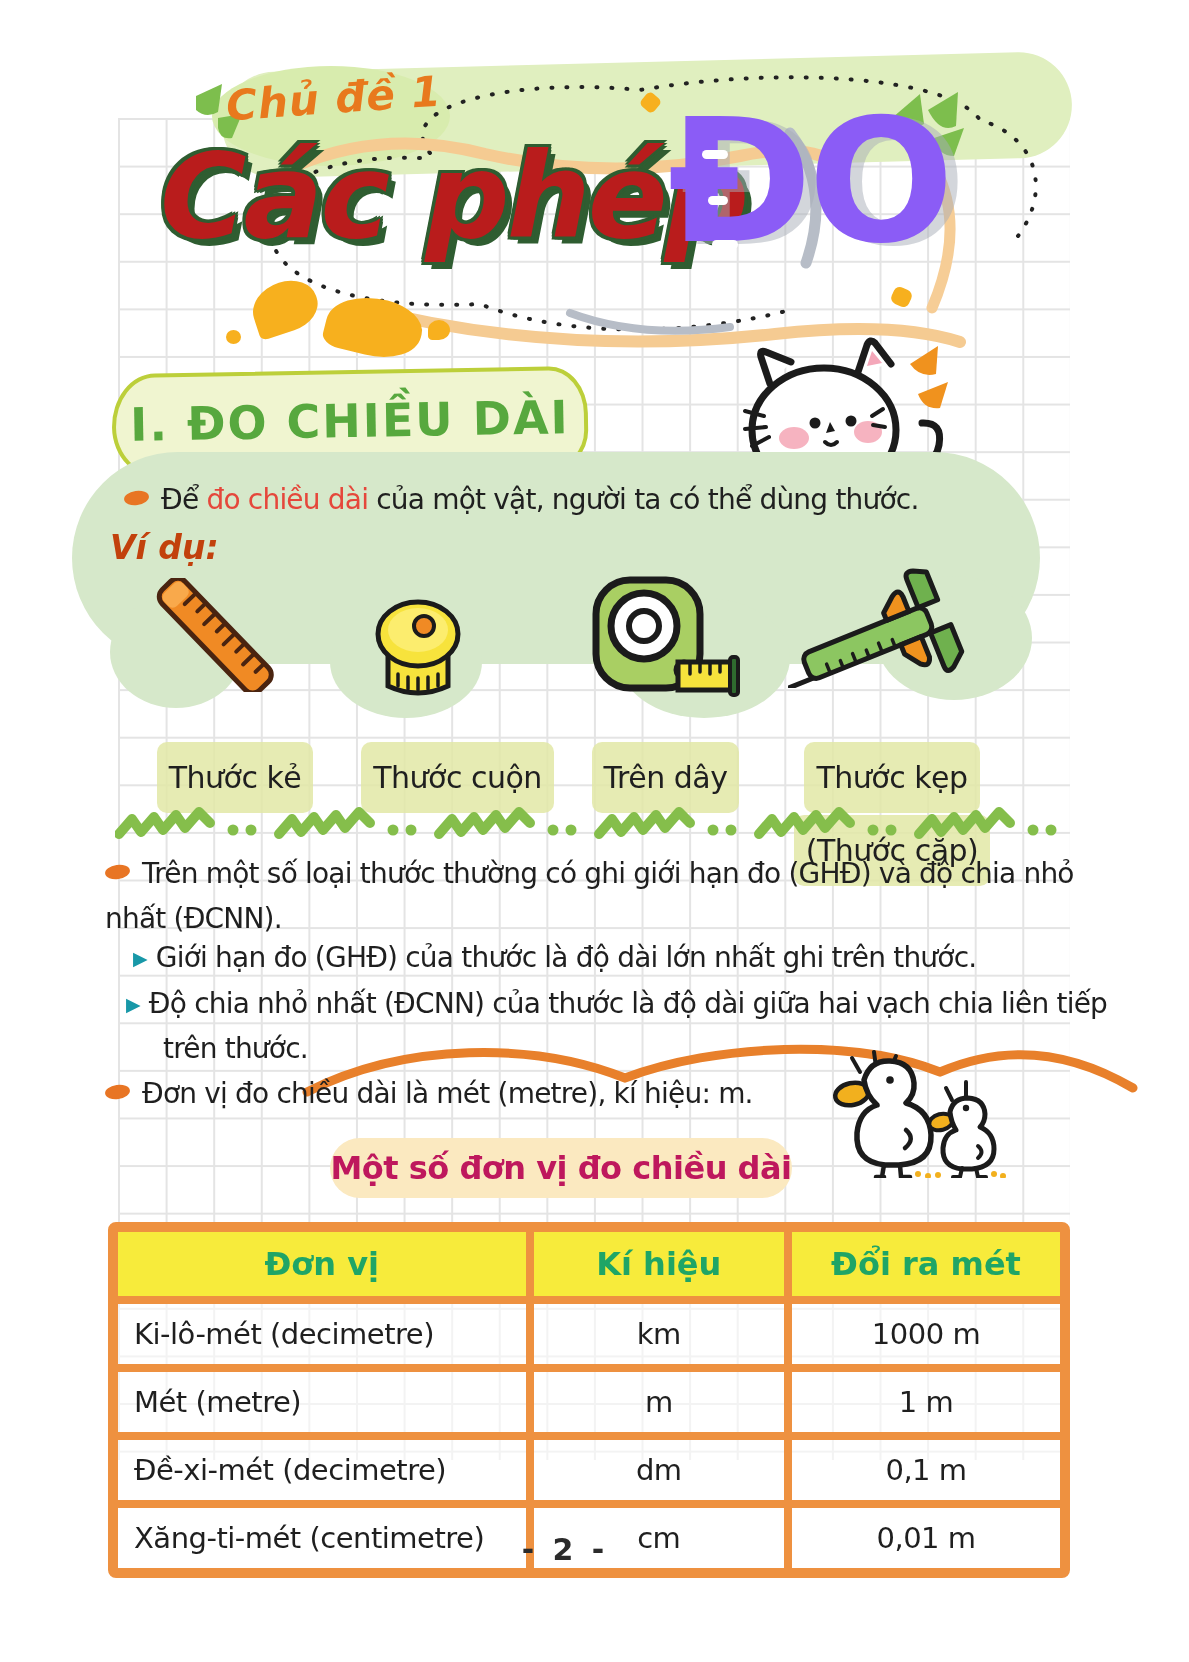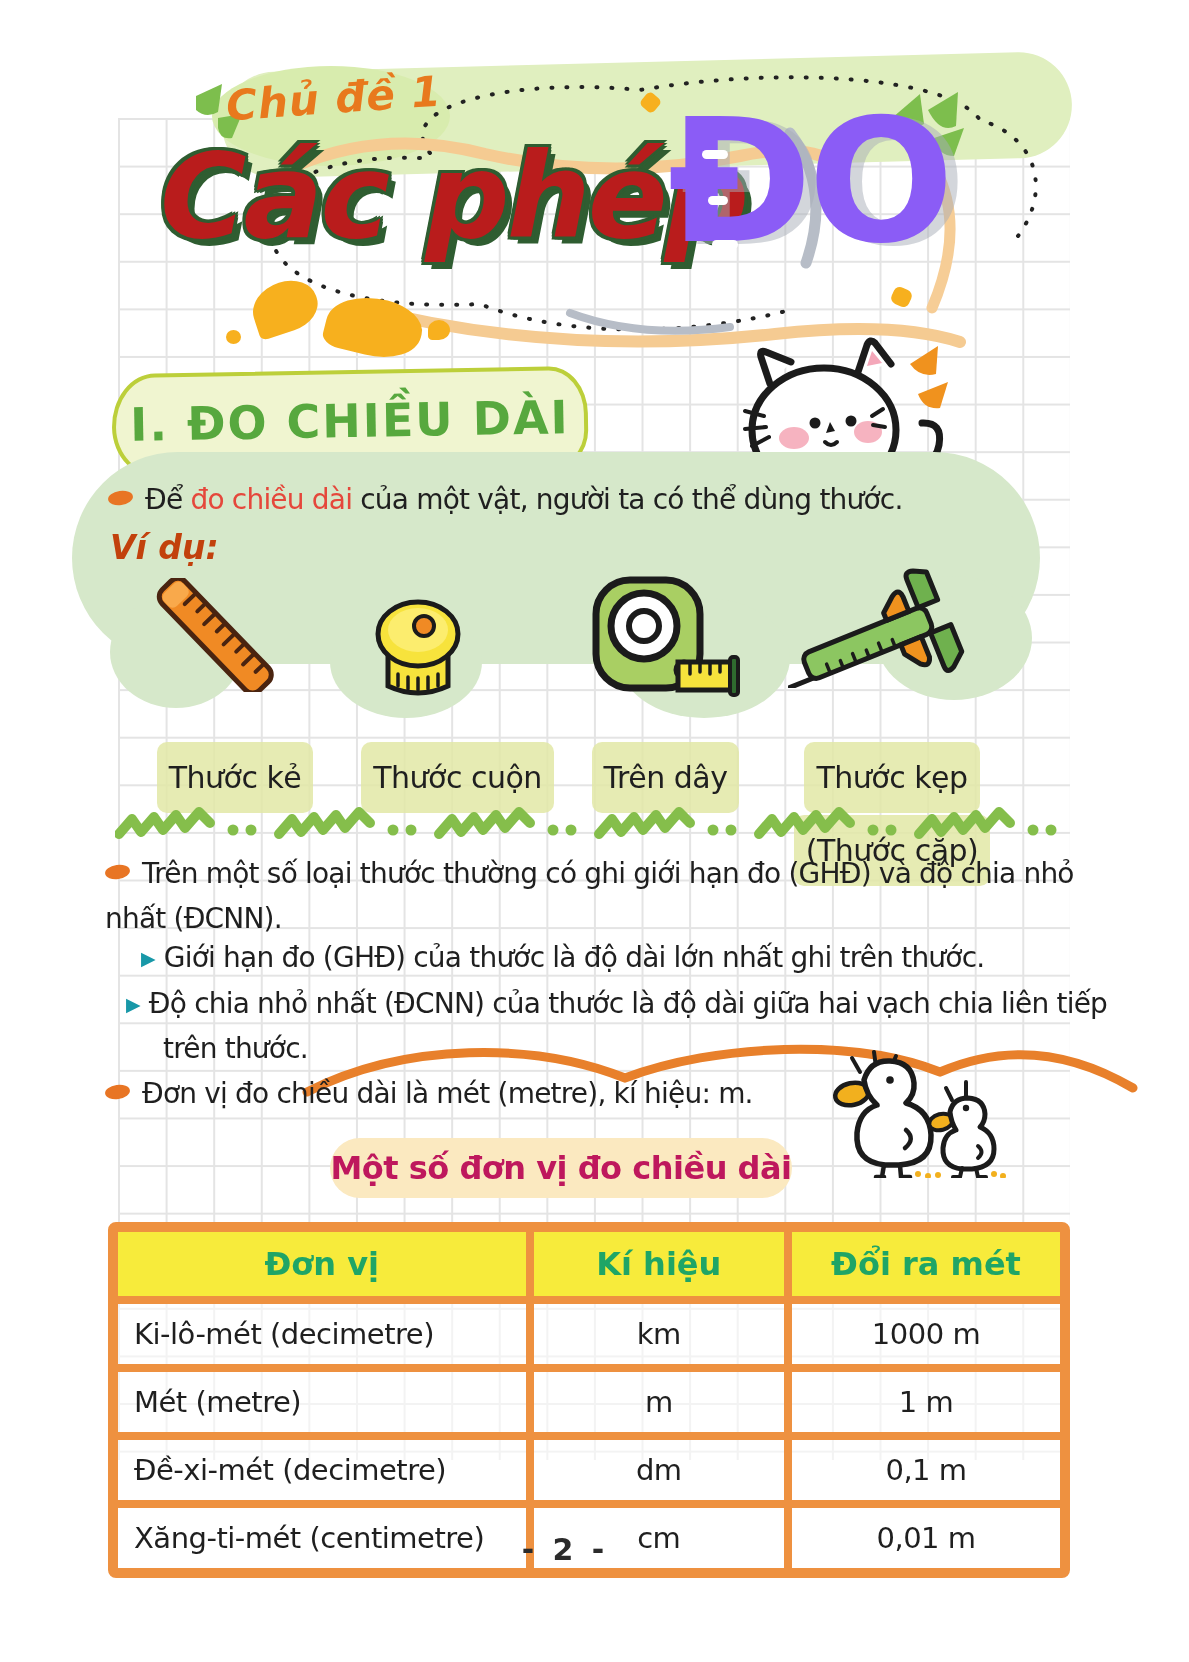--- a/index.html
+++ b/index.html
@@ -120,21 +120,21 @@
     <path d="M52,86 l-19,-5 M54,97 l-21,2 M57,107 l-17,9" stroke="#1b1b1b" stroke-width="4" stroke-linecap="round"></path>
     <path d="M88,136 q-7,13 6,15 M120,140 q-5,13 9,13" fill="none" stroke="#1b1b1b" stroke-width="6" stroke-linecap="round"></path>
   </svg>
 
   <div class="abs sage" style="left:72px;top:452px;width:968px;height:212px;border-radius:110px;"></div>
   <div class="abs sage" style="left:110px;top:596px;width:132px;height:112px;border-radius:50%;"></div>
   <div class="abs sage" style="left:330px;top:606px;width:152px;height:112px;border-radius:50%;"></div>
   <div class="abs sage" style="left:618px;top:598px;width:172px;height:120px;border-radius:50%;"></div>
   <div class="abs sage" style="left:876px;top:576px;width:156px;height:124px;border-radius:50%;"></div>
 
-  <div class="abs para" style="left:108px;top:478px;width:960px;">
+  <div class="abs para" style="left:124px;top:478px;width:960px;">
     <span class="oval"></span><span>Để </span><span class="red">đo chiều dài</span><span> của một vật, người ta có thể dùng thước.</span>
   </div>
   <div class="abs vidu" style="left:110px;top:528px;">Ví dụ:</div>
 
   <svg class="abs" style="left:156px;top:578px;" width="120" height="114" viewBox="0 0 120 114">
     <g transform="rotate(46 60 57)">
       <rect x="-10" y="42" width="140" height="32" rx="10" fill="#f08a24" stroke="#4a2410" stroke-width="5"></rect>
       <rect x="-6" y="45" width="18" height="26" rx="6" fill="#f9a94b"></rect>
       <g stroke="#4a2410" stroke-width="4" stroke-linecap="round">
         <line x1="16" y1="44" x2="16" y2="58"></line>
@@ -223,21 +223,21 @@
       <use href="#zz" x="160"></use>
       <use href="#zz" x="320"></use>
     <use href="#zz" x="480"></use>
       <use href="#zz" x="640"></use>
       <use href="#zz" x="800"></use>
   </svg>
 
   <div class="abs para" style="left:105px;top:852px;width:975px;">
     <span class="oval"></span><span>Trên một số loại thước thường có ghi giới hạn đo (GHĐ) và độ chia nhỏ nhất (ĐCNN).</span>
   </div>
-  <div class="abs para hang" style="left:141px;top:936px;width:950px;">
+  <div class="abs para hang" style="left:133px;top:936px;width:950px;">
     <span class="tri">▶</span><span>Giới hạn đo (GHĐ) của thước là độ dài lớn nhất ghi trên thước.</span>
   </div>
   <div class="abs para hang" style="left:126px;top:982px;width:950px;">
     <span class="tri">▶</span><span>Độ chia nhỏ nhất (ĐCNN) của thước là độ dài giữa hai vạch chia liên tiếp trên thước.</span>
   </div>
 
   <svg class="abs" style="left:295px;top:1030px;" width="900" height="72" viewBox="0 0 900 72">
     <path d="M12,62 C110,12 240,12 330,48 C420,14 560,8 645,42 C705,16 770,18 838,58" fill="none" stroke="#e8802b" stroke-width="9" stroke-linecap="round"></path>
   </svg>
 

